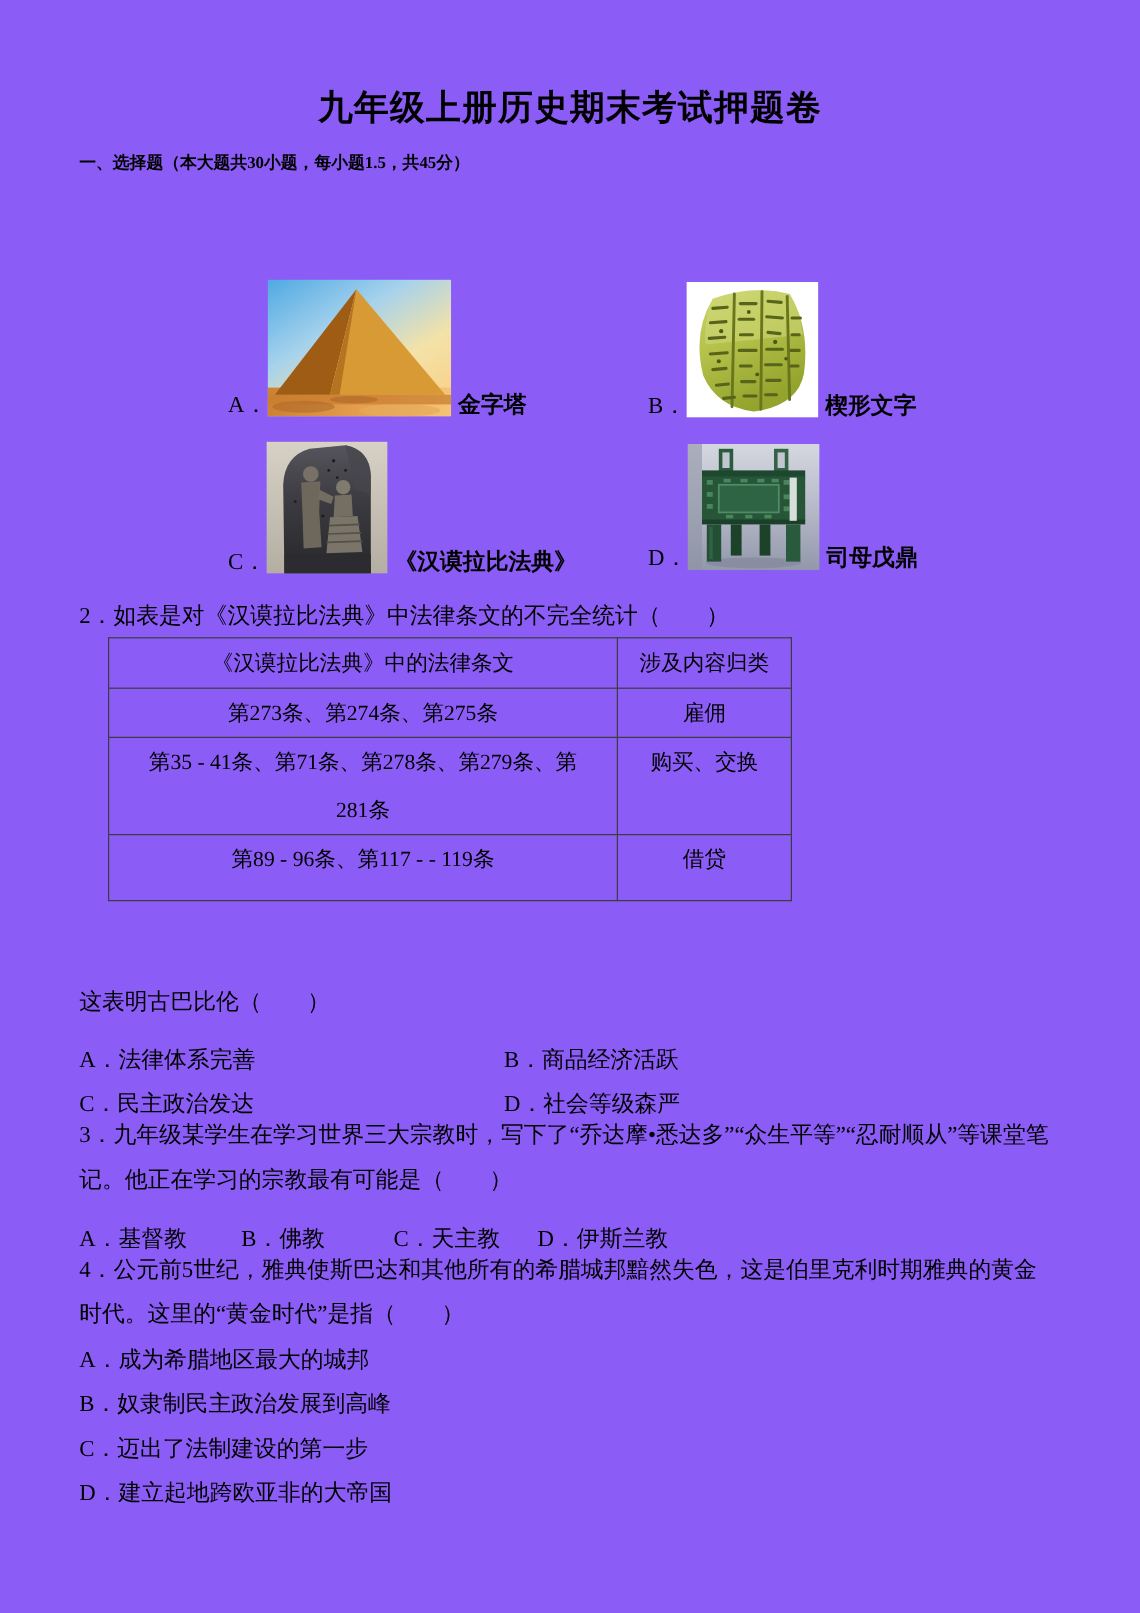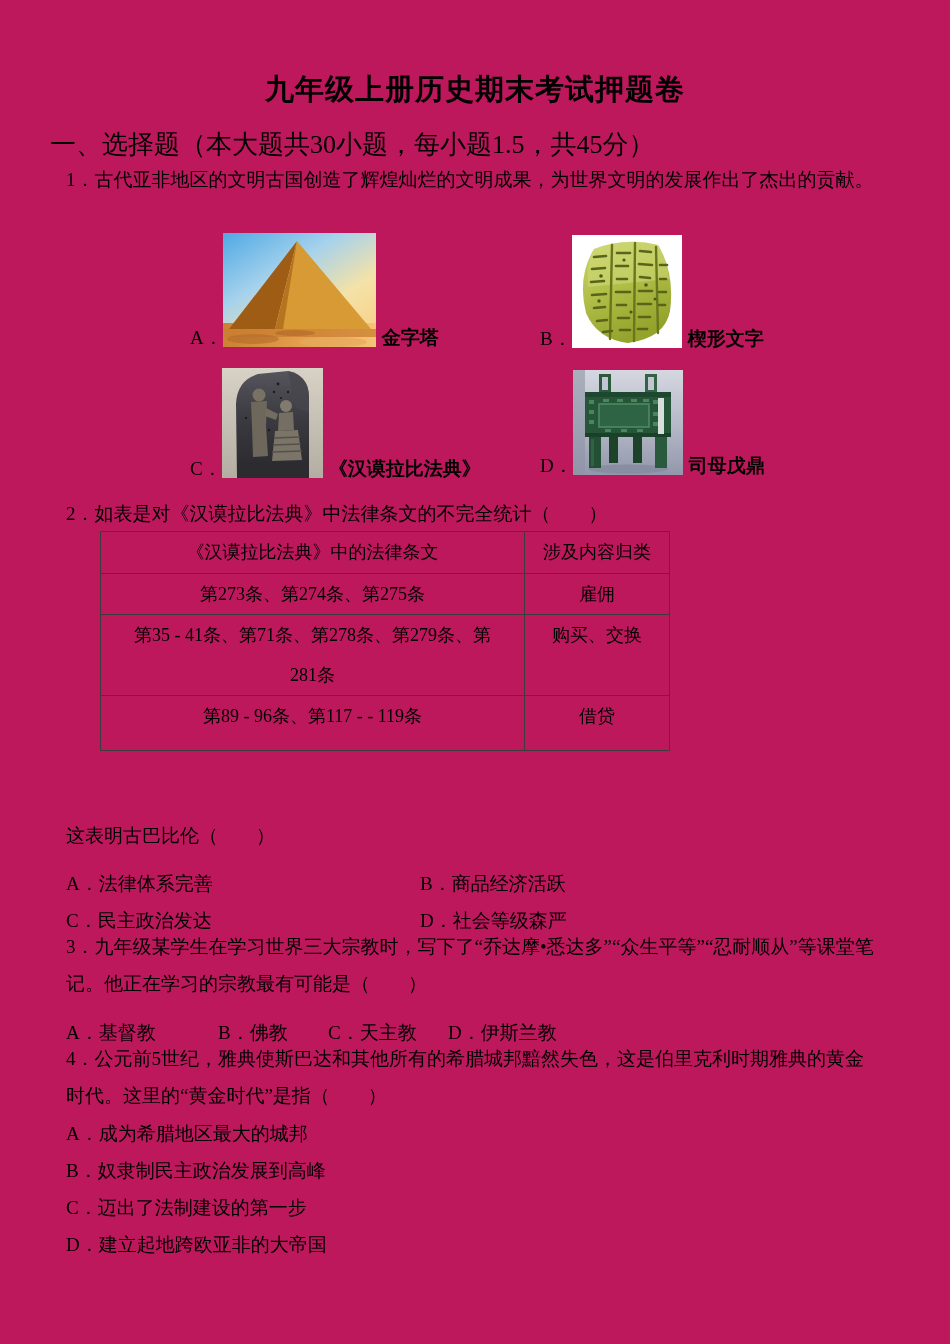--- a/index.html
+++ b/index.html
@@ -1,63 +1,62 @@
 <!DOCTYPE html>
 <html><head>
 <meta charset="utf-8">
 <style>
   html,body{margin:0;padding:0;background:#ffffff;}
   .page{
-    position:relative;width:950px;height:1344px;background:#be185d;
+    position:relative;width:950px;height:1344px;background:#8b5cf6;
     font-family:"Liberation Serif","DejaVu Serif",serif;color:#000;
     overflow:hidden;
   }
   .title{
     position:absolute;top:70px;left:0;width:950px;text-align:center;
     font-size:29px;font-weight:bold;letter-spacing:1px;white-space:pre;
   }
   .section-heading{
-    position:absolute;left:50px;top:127px;font-size:26px;font-weight:normal;white-space:pre;
+    position:absolute;left:66px;top:127px;font-size:14px;font-weight:bold;white-space:pre;
   }
   .line{
     position:absolute;left:66px;font-size:19px;line-height:28px;white-space:pre;
   }
   .img-option{
     position:absolute;display:flex;align-items:flex-end;
   }
   .img-option .opt-label,.img-option .opt-caption{
     font-size:19px;line-height:22px;position:relative;bottom:-2px;white-space:pre;
   }
   .img-option .opt-caption{margin-left:6px;font-weight:bold;}
   .img-box{display:block;}
   .img-box svg{display:block;}
   table.law-table{
     position:absolute;left:90px;top:531px;width:563px;
-    border-collapse:collapse;table-layout:fixed;margin-left:10px;
+    border-collapse:collapse;table-layout:fixed;
   }
   table.law-table td{
     border:1px solid #3c3c3c;font-size:18px;line-height:40px;
     text-align:center;vertical-align:top;padding:0 2px;
     white-space:pre-line;overflow:hidden;
   }
   td.col-articles{width:419px;}
   td.col-category{width:140px;}
   .opt-span{position:absolute;top:0;font-size:19px;line-height:28px;white-space:pre;}
   .opt-row{position:absolute;left:66px;width:818px;height:28px;margin-top:12px;}
 </style>
 </head>
 <body>
 
 <div class="page">
 
   <div class="title">九年级上册历史期末考试押题卷</div>
 
   <div class="section-heading">一、选择题（本大题共30小题，每小题1.5，共45分）</div>
 
-  <div class="line" style="top:166px">1．古代亚非地区的文明古国创造了辉煌灿烂的文明成果，为世界文明的发展作出了杰出的贡献。</div>
 
   <div class="img-option" style="left:190px;top:233px;">
     <span class="opt-label">A．</span>
     <span class="img-box">
       <svg width="153" height="114" viewBox="0 0 153 114">
         <defs>
           <linearGradient id="sky" x1="0" y1="0" x2="0.85" y2="1">
             <stop offset="0" stop-color="#4fa9e4"></stop>
               <stop offset="0.38" stop-color="#a6d2ec"></stop>
             <stop offset="0.7" stop-color="#f4e2a8"></stop>
@@ -266,21 +265,21 @@
   <div class="opt-row" style="top:895px">
     <span class="opt-span" style="left:0">C．民主政治发达</span>
     <span class="opt-span" style="left:354px">D．社会等级森严</span>
   </div>
 
   <div class="line" style="top:933px">3．九年级某学生在学习世界三大宗教时，写下了“乔达摩•悉达多”“众生平等”“忍耐顺从”等课堂笔</div>
   <div class="line" style="top:970px">记。他正在学习的宗教最有可能是（　　）</div>
 
   <div class="opt-row" style="top:1007px">
     <span class="opt-span" style="left:0">A．基督教</span>
-    <span class="opt-span" style="left:152px">B．佛教</span>
+    <span class="opt-span" style="left:135px">B．佛教</span>
     <span class="opt-span" style="left:262px">C．天主教</span>
     <span class="opt-span" style="left:382px">D．伊斯兰教</span>
   </div>
 
   <div class="line" style="top:1045px">4．公元前5世纪，雅典使斯巴达和其他所有的希腊城邦黯然失色，这是伯里克利时期雅典的黄金</div>
   <div class="line" style="top:1082px">时代。这里的“黄金时代”是指（　　）</div>
   <div class="line" style="top:1157px">B．奴隶制民主政治发展到高峰</div>
   <div class="line" style="top:1120px">A．成为希腊地区最大的城邦</div>
   <div class="line" style="top:1194px">C．迈出了法制建设的第一步</div>
   <div class="line" style="top:1231px">D．建立起地跨欧亚非的大帝国</div>

